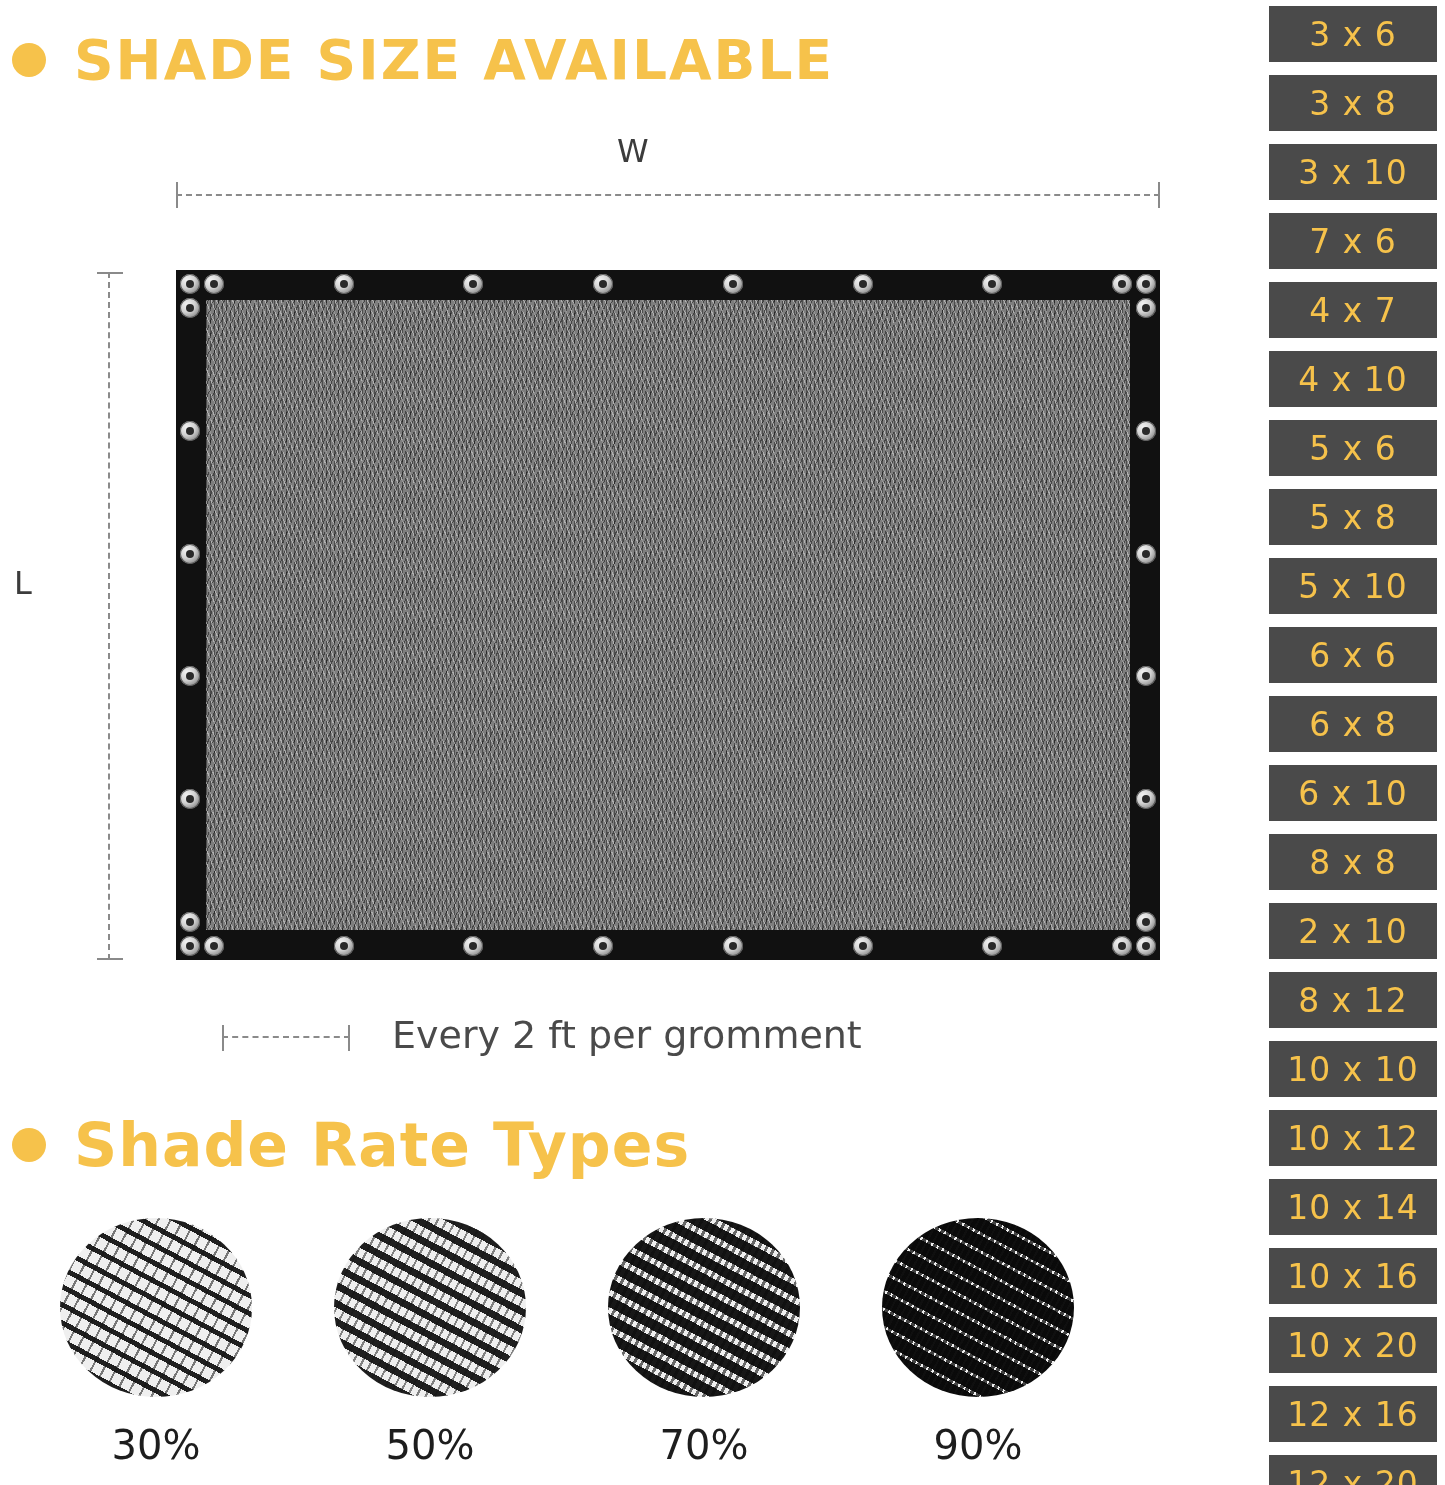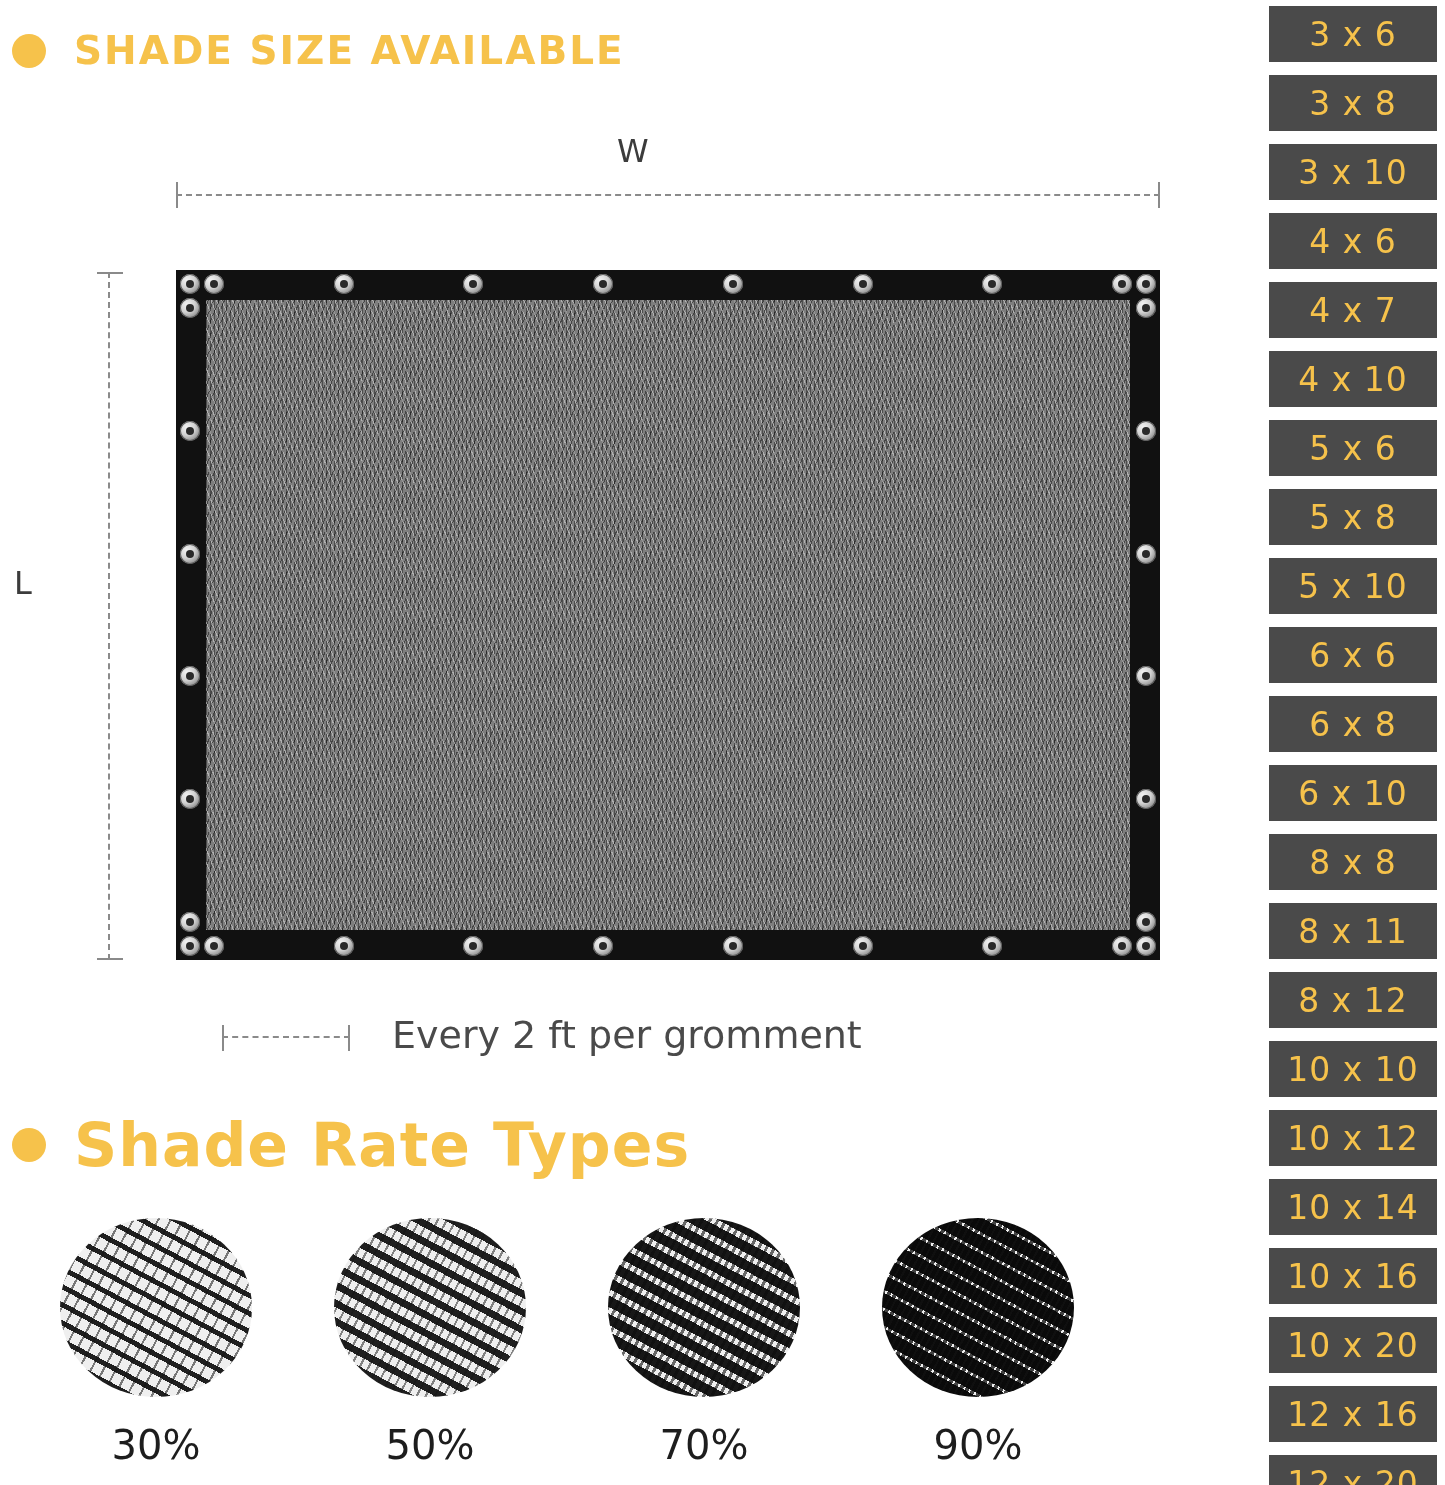--- a/index.html
+++ b/index.html
@@ -30,21 +30,21 @@
   }
   .heading-text {
     font-size: 52px;
     font-weight: bold;
     color: #f6c24b;
     letter-spacing: 1px;
     margin-left: 28px;
     white-space: nowrap;
   }
   #heading-main { left: 12px; top: 28px; }
-  #heading-main .heading-text { font-size: 39px; letter-spacing: 2px; }
+  #heading-main .heading-text { font-size: 55px; letter-spacing: 2px; }
   #heading-rates { left: 12px; top: 1110px; }
   #heading-rates .heading-text { font-size: 60px; }
 
   
   #diagram-area {
     position: absolute;
     left: 0;
     top: 0;
     width: 1260px;
     height: 1080px;
@@ -320,31 +320,31 @@
   <div class="rate-item">
     <div class="rate-circle rate-90"></div>
     <span class="rate-label">90%</span>
   </div>
 </div>
 
 <div id="size-list">
     <div class="size-chip">3 x 6</div>
     <div class="size-chip">3 x 8</div>
     <div class="size-chip">3 x 10</div>
-    <div class="size-chip">4 x 6</div>
+    <div class="size-chip">7 x 6</div>
     <div class="size-chip">4 x 7</div>
     <div class="size-chip">4 x 10</div>
     <div class="size-chip">5 x 6</div>
     <div class="size-chip">5 x 8</div>
     <div class="size-chip">5 x 10</div>
     <div class="size-chip">6 x 6</div>
     <div class="size-chip">6 x 8</div>
     <div class="size-chip">6 x 10</div>
     <div class="size-chip">8 x 8</div>
-    <div class="size-chip">8 x 11</div>
+    <div class="size-chip">2 x 10</div>
     <div class="size-chip">8 x 12</div>
     <div class="size-chip">10 x 10</div>
     <div class="size-chip">10 x 12</div>
     <div class="size-chip">10 x 14</div>
     <div class="size-chip">10 x 16</div>
     <div class="size-chip">10 x 20</div>
     <div class="size-chip">12 x 16</div>
     <div class="size-chip">12 x 20</div>
   </div>
 

